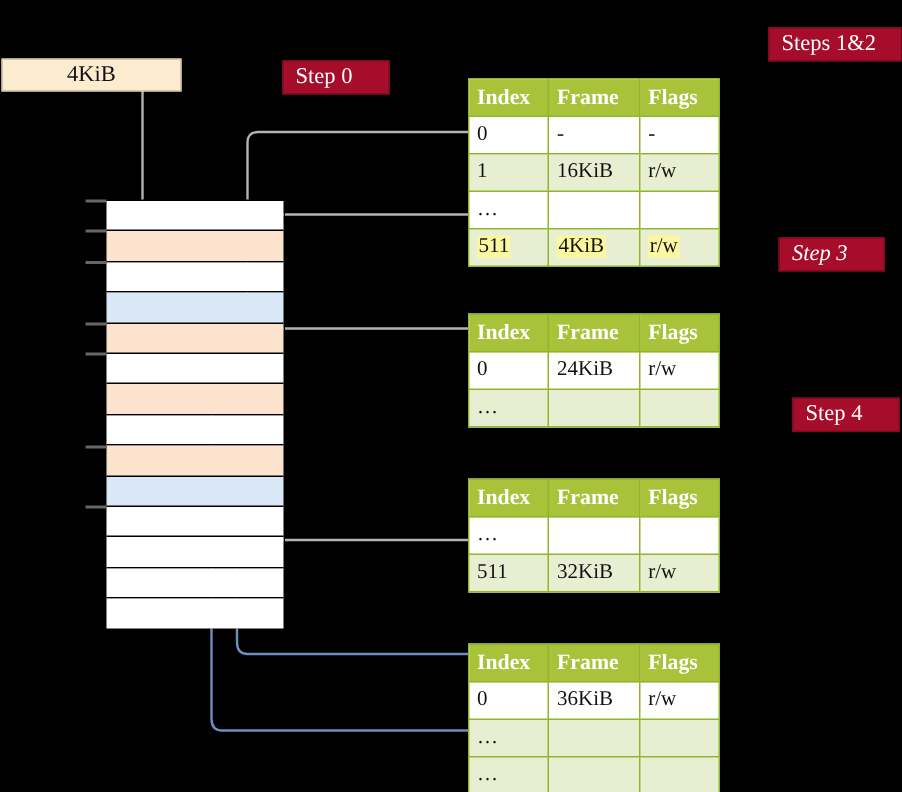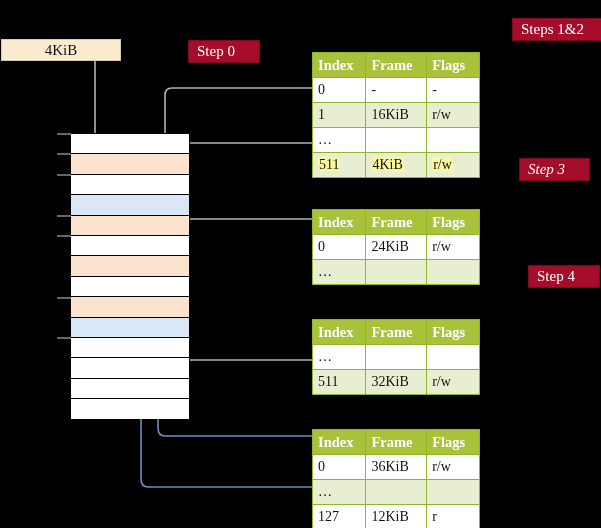--- a/index.html
+++ b/index.html
@@ -190,25 +190,20 @@
           <tr class="plain">
             <td>0</td>
             <td>36KiB</td>
             <td>r/w</td>
           </tr>
           <tr class="alt">
             <td>…</td>
             <td></td>
             <td></td>
           </tr>
-          <tr class="plain">
-            <td>127</td>
-            <td>12KiB</td>
-            <td>r</td>
-          </tr>
           <tr class="alt">
             <td>…</td>
             <td></td>
             <td></td>
           </tr>
         </tbody>
       </table>
     </div>
 
   <div id="badges">

